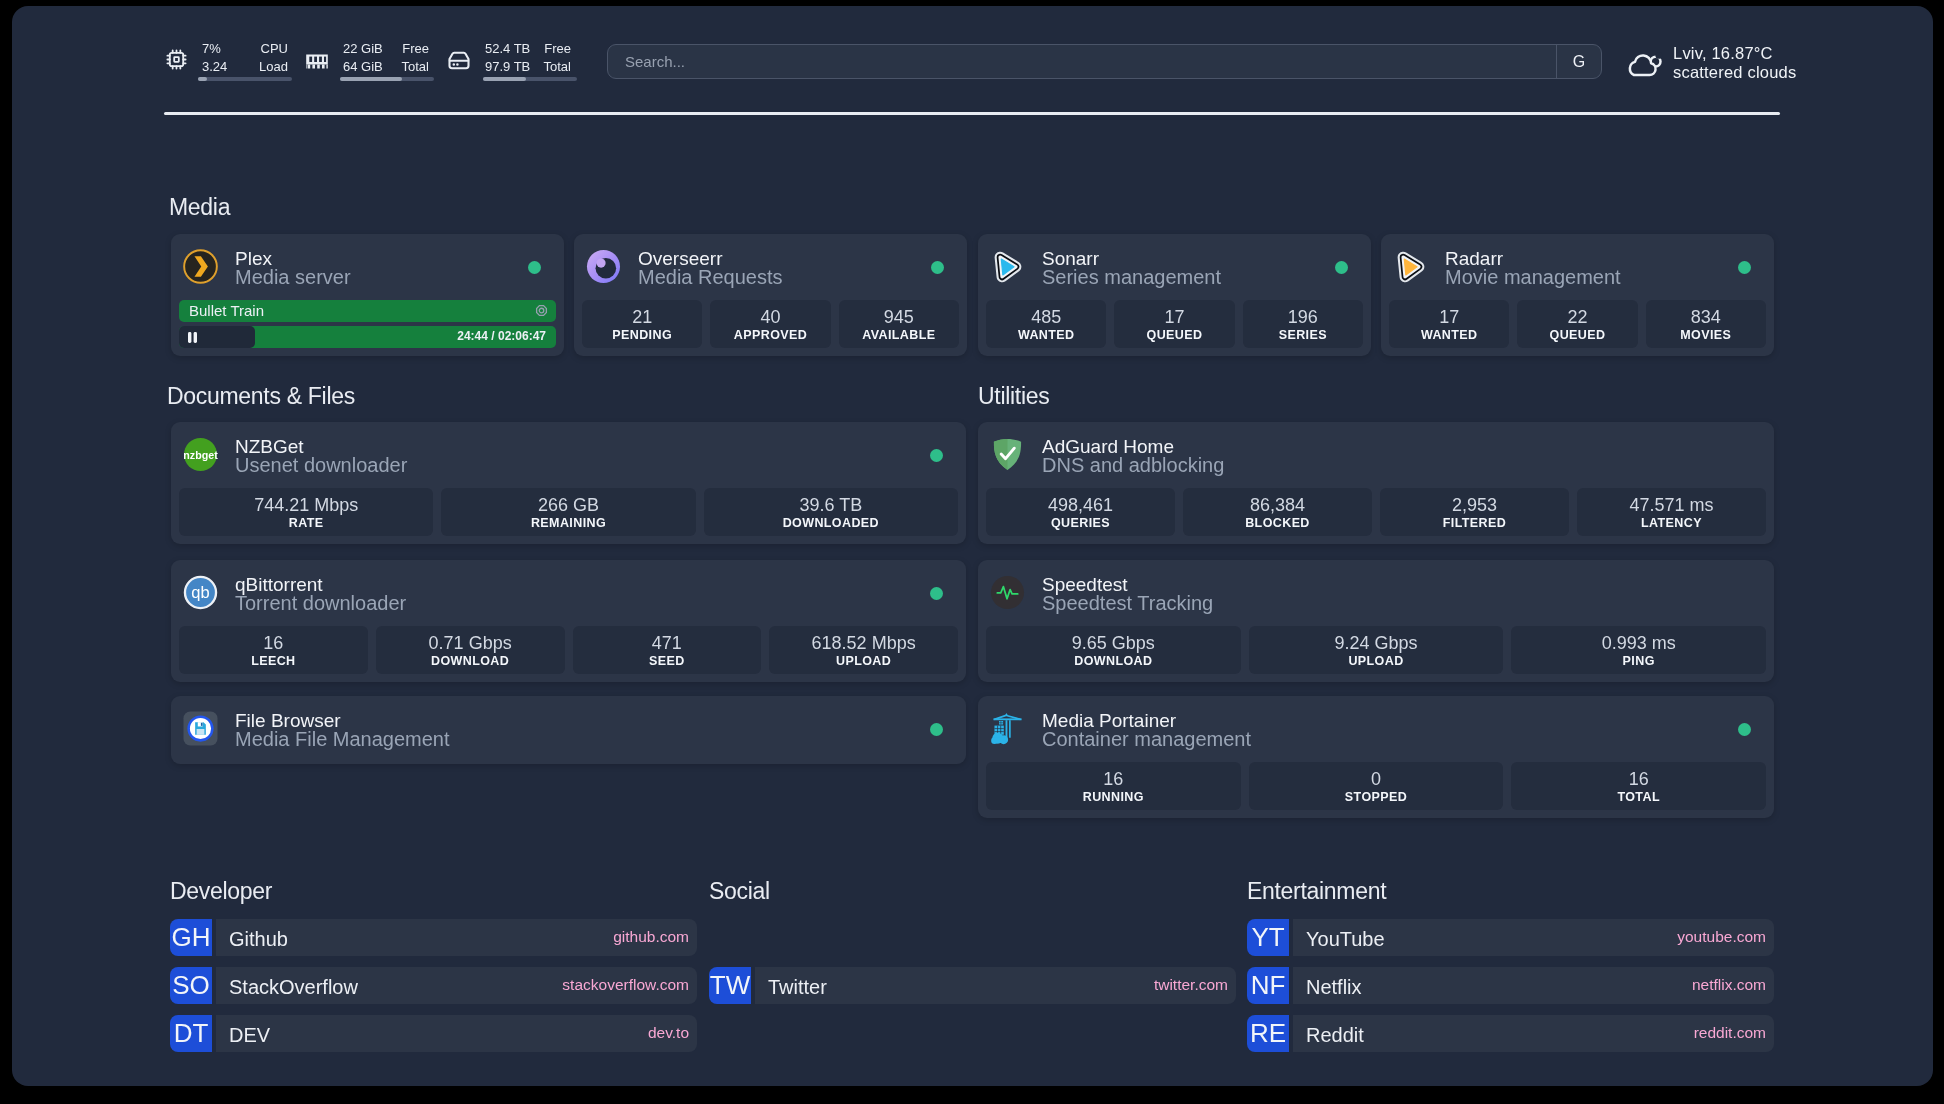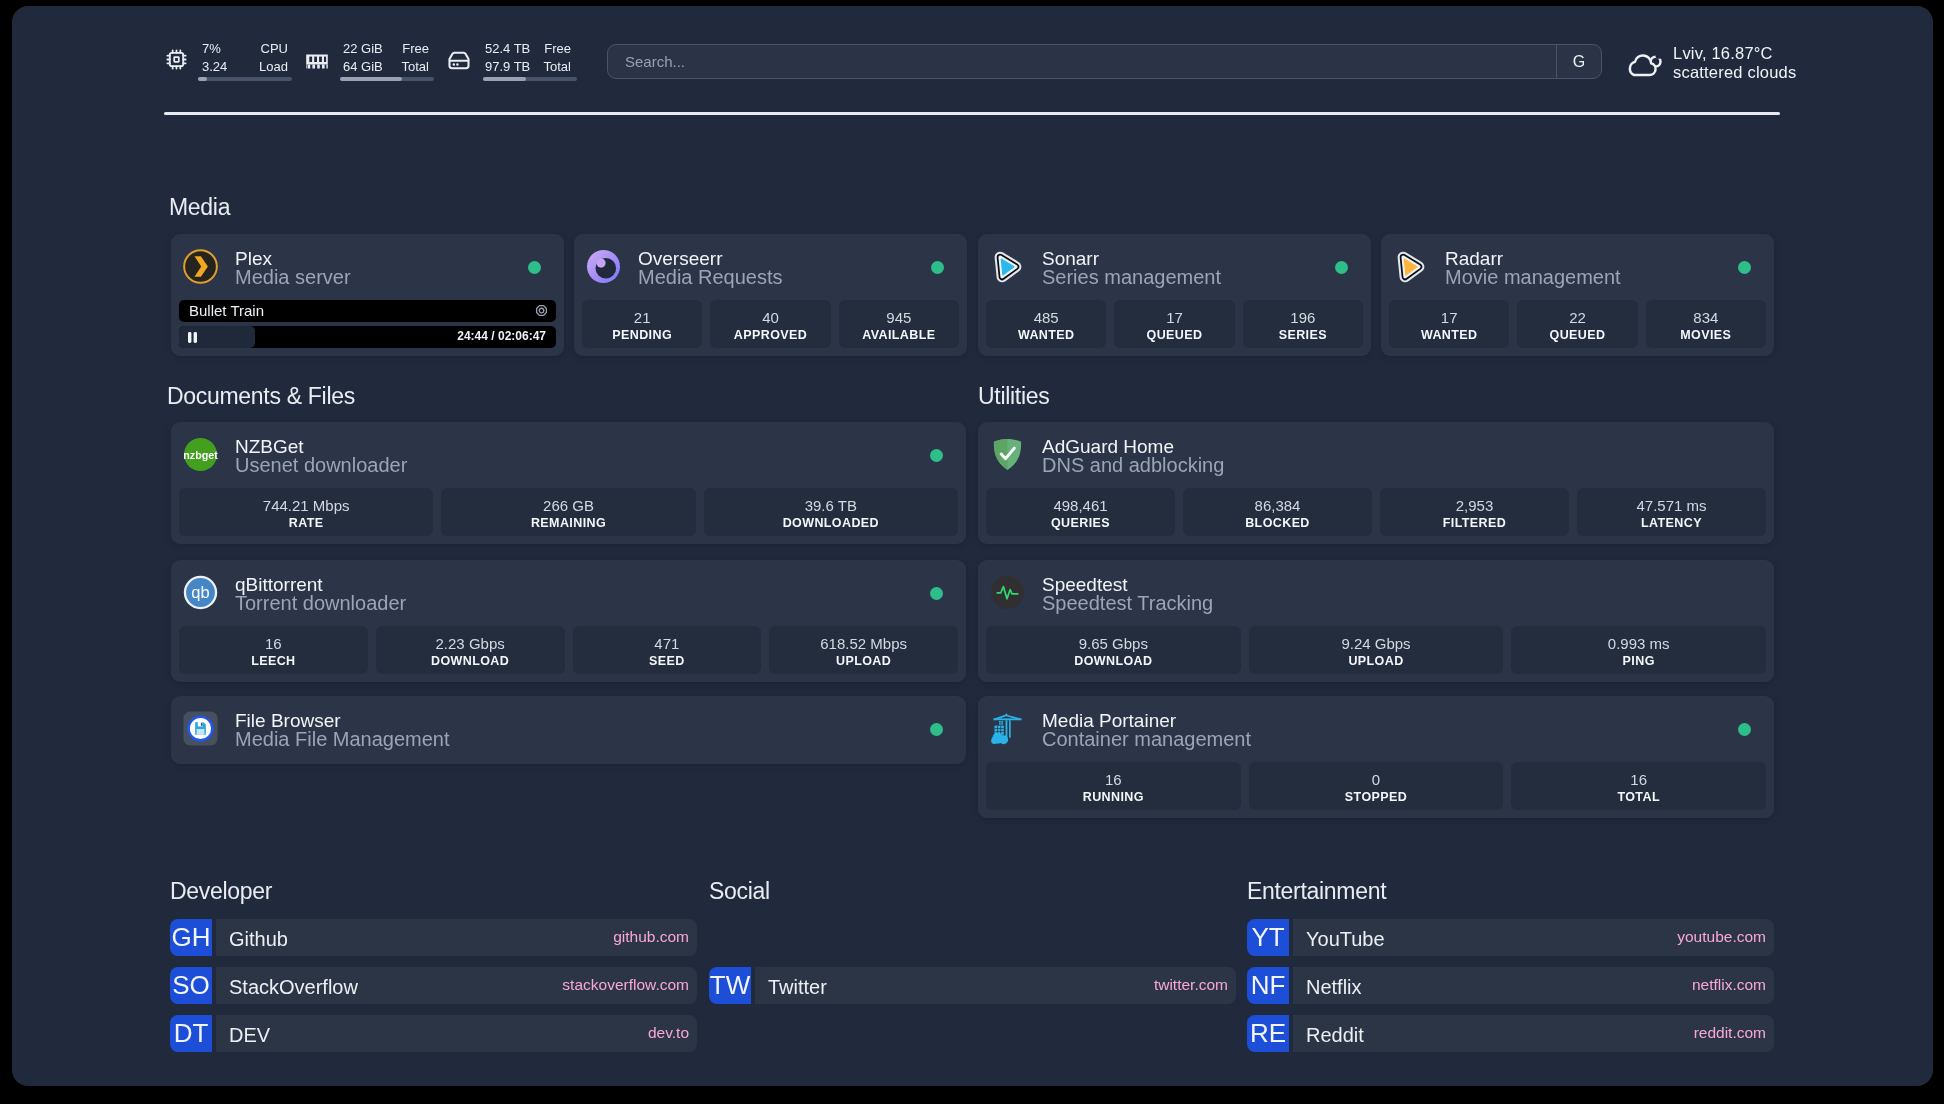--- a/index.html
+++ b/index.html
@@ -32,25 +32,25 @@
   .shead { position:absolute; font-size:23px; color:#E9ECF2; font-weight:400; letter-spacing:-0.3px; }
 
   .card { position:absolute; background:#2C3547; border-radius:9px; box-shadow:0 2px 6px rgba(0,0,0,0.18); }
   .cicon { position:absolute; left:12px; top:15px; width:35px; height:35px; }
   .ctitle { position:absolute; left:64px; top:14px; font-size:19px; line-height:22px; color:#F2F4F8; }
   .csub   { position:absolute; left:64px; top:34px; font-size:20px; line-height:19px; color:#9AA5B6; }
   .dot { position:absolute; width:13px; height:13px; border-radius:50%; background:#2EBE8A; top:27px; }
 
   .stats { position:absolute; left:8px; right:8px; bottom:8px; height:48px; display:flex; gap:8px; }
   .stat { flex:1; background:#242D3E; border-radius:6px; text-align:center; padding-top:8px; }
-  .stat .n { font-size:15px; line-height:19px; color:#D3D9E3; }
+  .stat .n { font-size:18px; line-height:19px; color:#D3D9E3; }
   .stat .l { font-size:12.5px; line-height:17px; font-weight:bold; color:#F4F7FB; letter-spacing:0.4px; }
 
   
-  .prow { position:absolute; left:8px; right:8px; background:#000000; border-radius:5px; }
+  .prow { position:absolute; left:8px; right:8px; background:#15803d; border-radius:5px; }
   .ptime { position:absolute; right:10px; top:3px; font-size:12px; font-weight:bold; color:#EDF0F5; }
 
   
   .bm { position:absolute; height:37px; }
   .bm .ab { position:absolute; left:0; top:0; width:42px; height:37px; background:#1d4ed8;
             border-radius:8px 0 0 8px; display:flex; align-items:center; justify-content:center;
             color:#F2F5F9; font-size:26px; }
   .bm .bd { position:absolute; left:46px; right:0; top:0; height:37px; background:#2C3546;
             border-radius:0 8px 8px 0; }
   .bm .nm { position:absolute; left:13px; top:9px; font-size:20px; color:#ECEFF4; }
@@ -317,21 +317,21 @@
     </svg>
     <div class="ctitle">qBittorrent</div>
     <div class="csub">Torrent downloader</div>
     <div class="dot" style="right:23px;"></div>
     <div class="stats">
       <div class="stat">
           <div class="n">16</div>
           <div class="l">LEECH</div>
         </div>
       <div class="stat">
-          <div class="n">2.23 Gbps</div>
+          <div class="n">0.71 Gbps</div>
           <div class="l">DOWNLOAD</div>
         </div>
       <div class="stat">
           <div class="n">471</div>
           <div class="l">SEED</div>
         </div>
       <div class="stat">
           <div class="n">618.52 Mbps</div>
           <div class="l">UPLOAD</div>
         </div>

